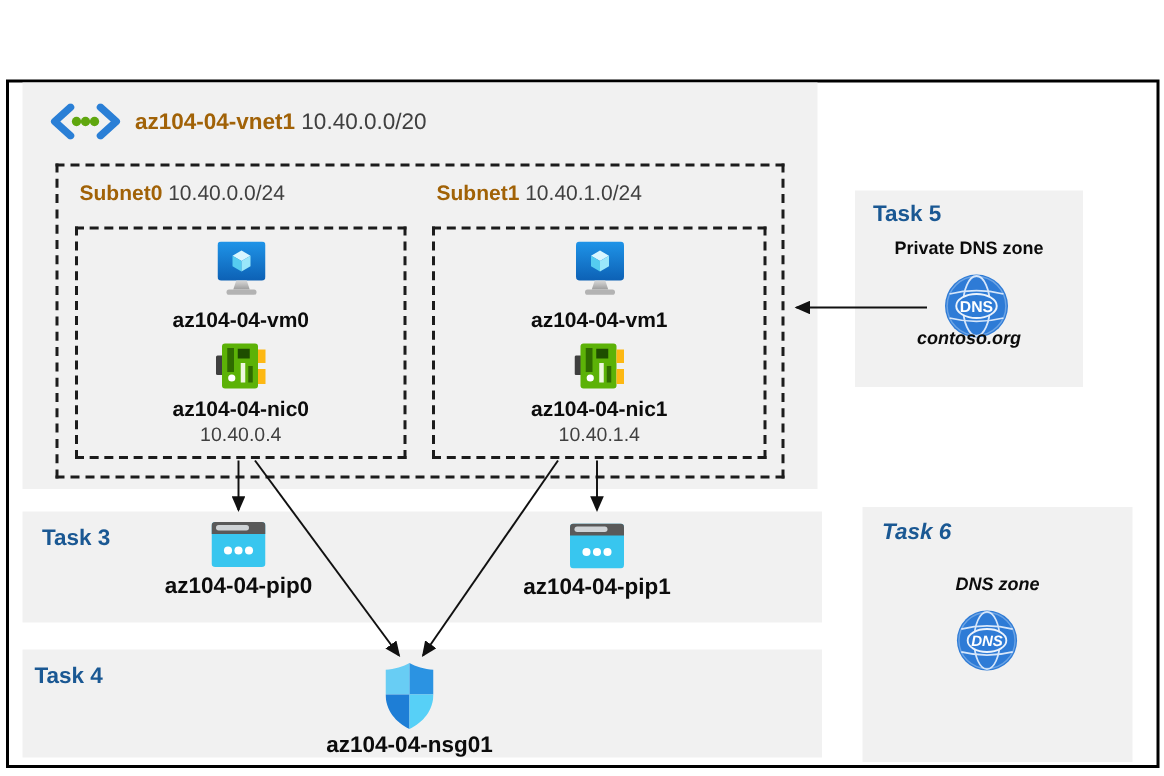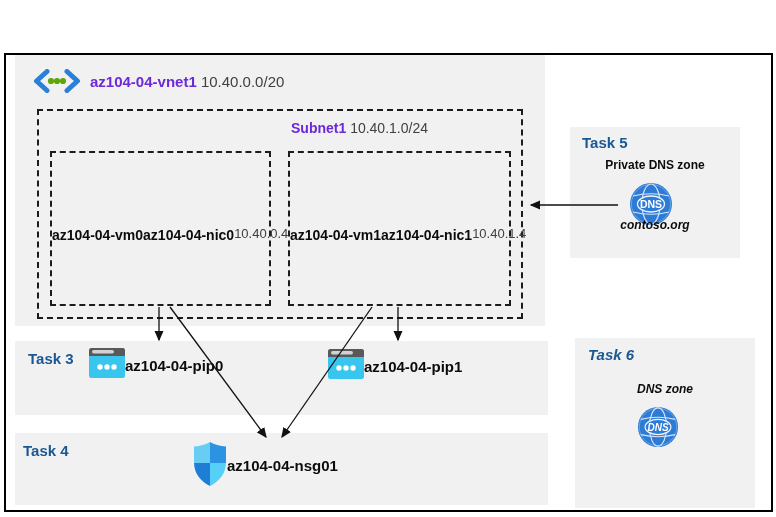--- a/index.html
+++ b/index.html
@@ -14,47 +14,47 @@
   
   #band-top{position:absolute;left:8px;top:8px;width:536px;height:44px;display:flex;align-items:center;}
   .task-label{font-size:15px;font-weight:bold;color:#1a5893;}
   #band-top .task-label{margin-left:12px;}
   #rg-icon{margin-left:64px;}
   #rg-name{margin-left:10px;font-size:15px;font-weight:bold;color:#0c0c0c;}
   
   #vnet-region{position:absolute;left:15px;top:55px;width:530px;height:271px;}
   #vnet-header{position:absolute;left:18px;top:14px;display:flex;align-items:center;}
   #vnet-title{margin-left:9px;font-size:15px;}
-  .bold-name{font-weight:bold;color:#6d28d9;}
+  .bold-name{font-weight:bold;color:#a16207;}
   .cidr{color:#404040;font-weight:normal;}
   #subnets-outer{position:absolute;left:22px;top:54px;width:482px;height:206px;border:2px dashed #1c1c1c;}
   .subnet-label{position:absolute;top:9px;font-size:14px;white-space:nowrap;}
   #subnet0-label{left:14px;}
   #subnet1-label{left:252px;}
   .vm-box{position:absolute;top:40px;height:155px;border:2px dashed #1c1c1c;
-          display:flex;flex-direction:row;align-items:center;padding-top:8px;box-sizing:border-box;}
+          display:flex;flex-direction:column;align-items:center;padding-top:8px;box-sizing:border-box;}
   #vm-box-0{left:11px;width:221px;}
   #vm-box-1{left:249px;width:223px;}
   .node-label{font-size:14px;font-weight:bold;color:#0c0c0c;margin-top:4px;white-space:nowrap;}
   .node-ip{font-size:13px;color:#404040;margin-top:2px;}
   .nic-svg{margin-top:7px;}
   
   #band-task3{position:absolute;left:15px;top:341px;width:533px;height:74px;text-decoration:underline;}
   #band-task3 .task-label{position:absolute;left:13px;top:9px;}
-  .pip-group{position:absolute;display:flex;flex-direction:row;align-items:center;width:140px;}
+  .pip-group{position:absolute;display:flex;flex-direction:column;align-items:center;width:140px;}
   #pip0-group{left:74px;top:7px;}
   #pip1-group{left:313px;top:8px;}
   .pip-label{font-size:15px;font-weight:bold;color:#0c0c0c;margin-top:4px;white-space:nowrap;}
   
   #band-task4{position:absolute;left:15px;top:433px;width:533px;height:72px;}
   #band-task4 .task-label{position:absolute;left:8px;top:9px;}
-  #nsg-group{position:absolute;left:178px;top:9px;width:160px;display:flex;align-items:center;}
+  #nsg-group{position:absolute;left:178px;top:9px;width:160px;display:flex;flex-direction:column;align-items:center;}
   #nsg-label{font-size:15px;font-weight:bold;color:#0c0c0c;margin-top:2px;white-space:nowrap;}
   
-  #task5-box{position:absolute;left:570px;top:127px;width:152px;height:131px;padding-left:18px;}
+  #task5-box{position:absolute;left:570px;top:127px;width:152px;height:131px;}
   #task5-box .task-label{position:absolute;left:12px;top:7px;}
   .dns-title{position:absolute;left:0;width:100%;text-align:center;font-size:12px;font-weight:bold;color:#0c0c0c;}
   #task5-title{top:31px;}
   #task5-icon{position:absolute;left:59px;top:55px;}
   #task5-zone{top:91px;font-style:italic;}
   
   #task6-box{position:absolute;left:575px;top:338px;width:180px;height:170px;font-style:italic;}
   #task6-box .task-label{position:absolute;left:13px;top:8px;}
   #task6-title{top:44px;}
   #task6-icon{position:absolute;left:62px;top:68px;}
@@ -95,20 +95,21 @@
         <polyline points="14,2.5 3.5,12 14,21.5" fill="none" stroke="#2a7fd6" stroke-width="5" stroke-linecap="round" stroke-linejoin="round"></polyline>
         <polyline points="34,2.5 44.5,12 34,21.5" fill="none" stroke="#2a7fd6" stroke-width="5" stroke-linecap="round" stroke-linejoin="round"></polyline>
         <circle cx="18" cy="12" r="3.1" fill="#5fa60e"></circle>
         <circle cx="24" cy="12" r="3.1" fill="#5fa60e"></circle>
         <circle cx="30" cy="12" r="3.1" fill="#5fa60e"></circle>
       </svg>
       <span id="vnet-title"><span class="bold-name">az104-04-vnet1</span>&nbsp;<span class="cidr">10.40.0.0/20</span></span>
     </div>
 
     <div id="subnets-outer">
+      <span id="subnet0-label" class="subnet-label"><span class="bold-name">Subnet0</span>&nbsp;<span class="cidr">10.40.0.0/24</span></span>
       <span id="subnet1-label" class="subnet-label"><span class="bold-name">Subnet1</span>&nbsp;<span class="cidr">10.40.1.0/24</span></span>
 
       <div id="vm-box-0" class="vm-box">
         <svg width="32" height="40" viewBox="0 0 32 40">
           <rect x="0" y="0" width="32" height="26" rx="2.5" fill="url(#vmScreenGrad)"></rect>
           <polygon points="16,6 22,9.5 16,13 10,9.5" fill="#d8f6ff"></polygon>
           <polygon points="10,9.5 16,13 16,20 10,16.5" fill="#55ccf0"></polygon>
           <polygon points="22,9.5 16,13 16,20 22,16.5" fill="#9ae7fa"></polygon>
           <polygon points="12.5,26 19.5,26 21.5,32 10.5,32" fill="url(#standGrad)"></polygon>
           <rect x="6" y="32" width="20" height="3.5" rx="1.7" fill="#b3b3b3"></rect>

